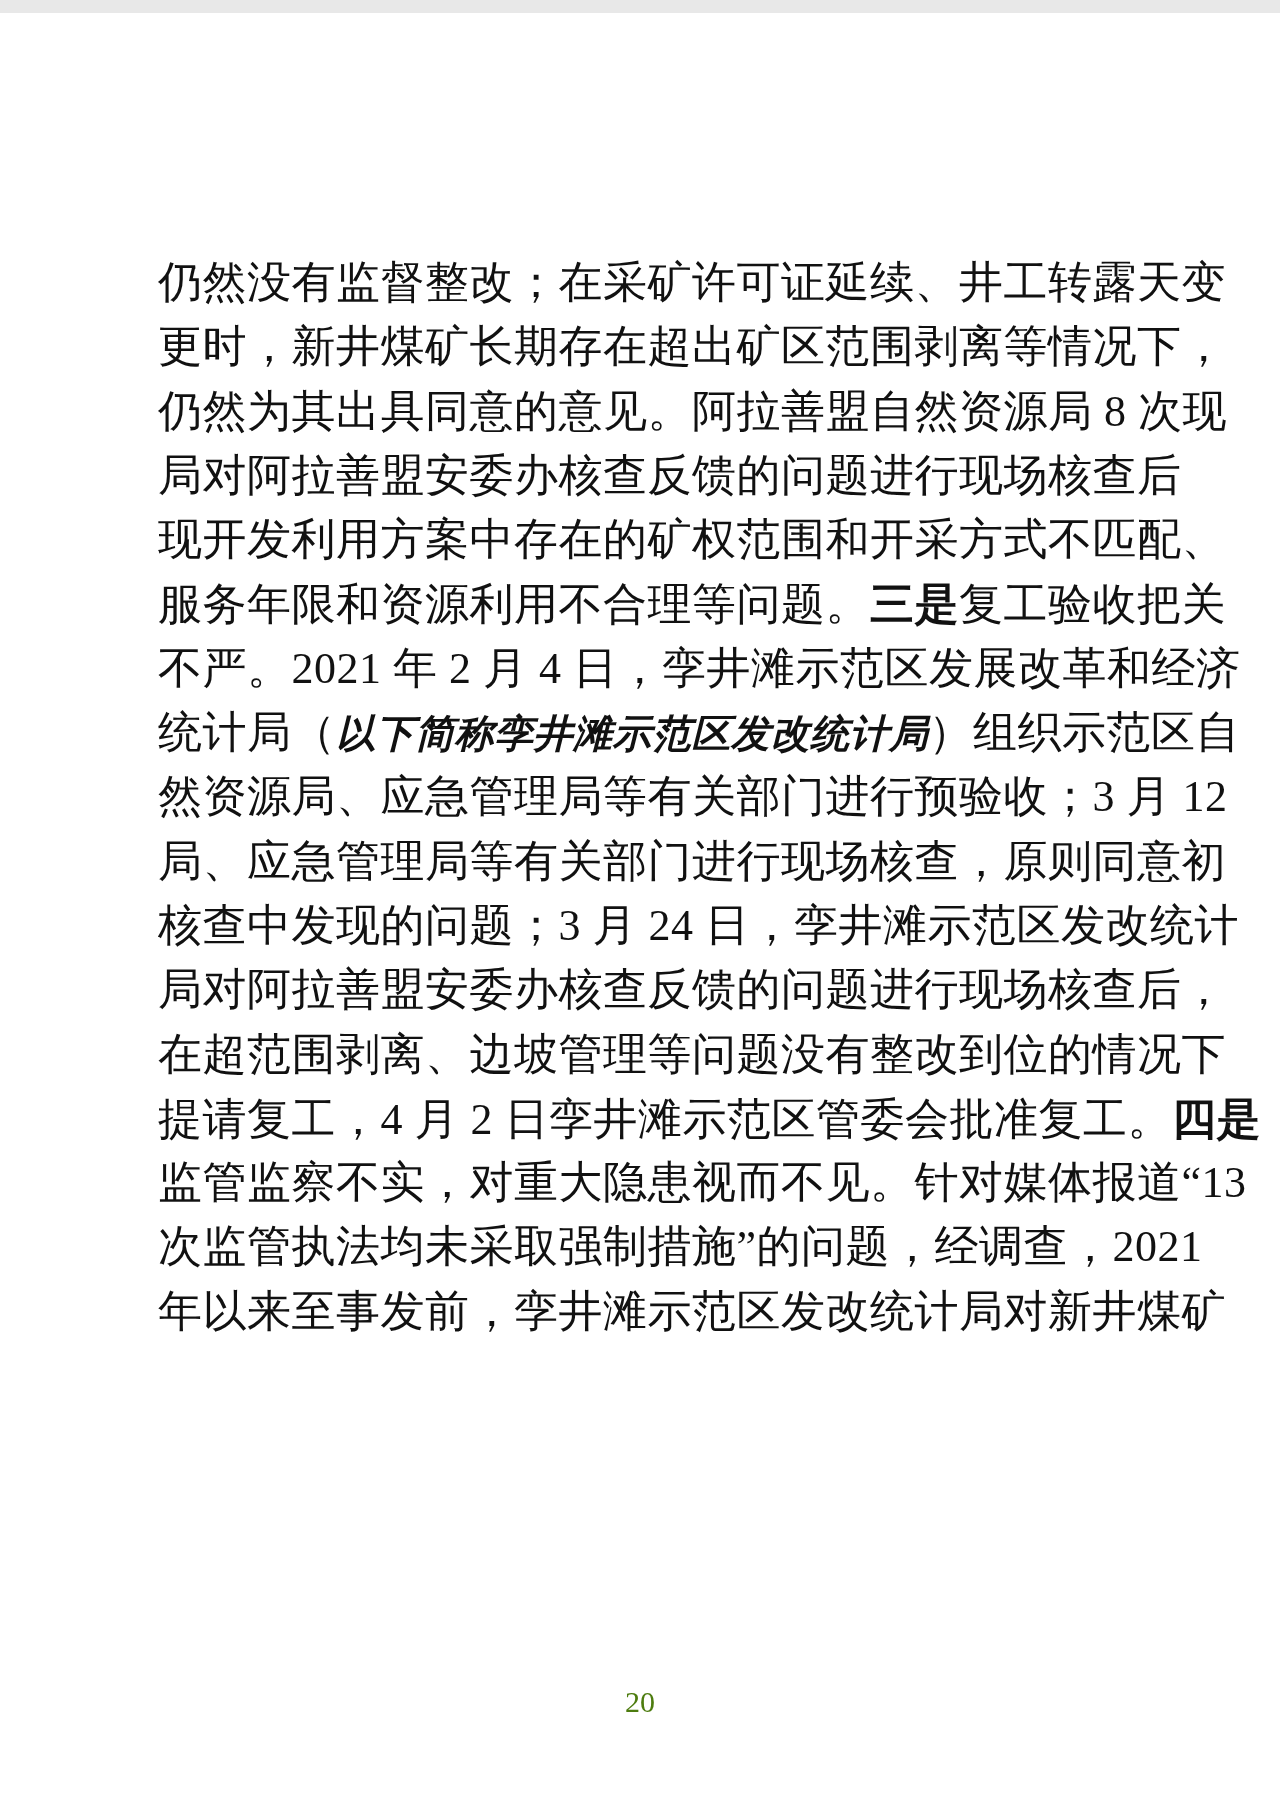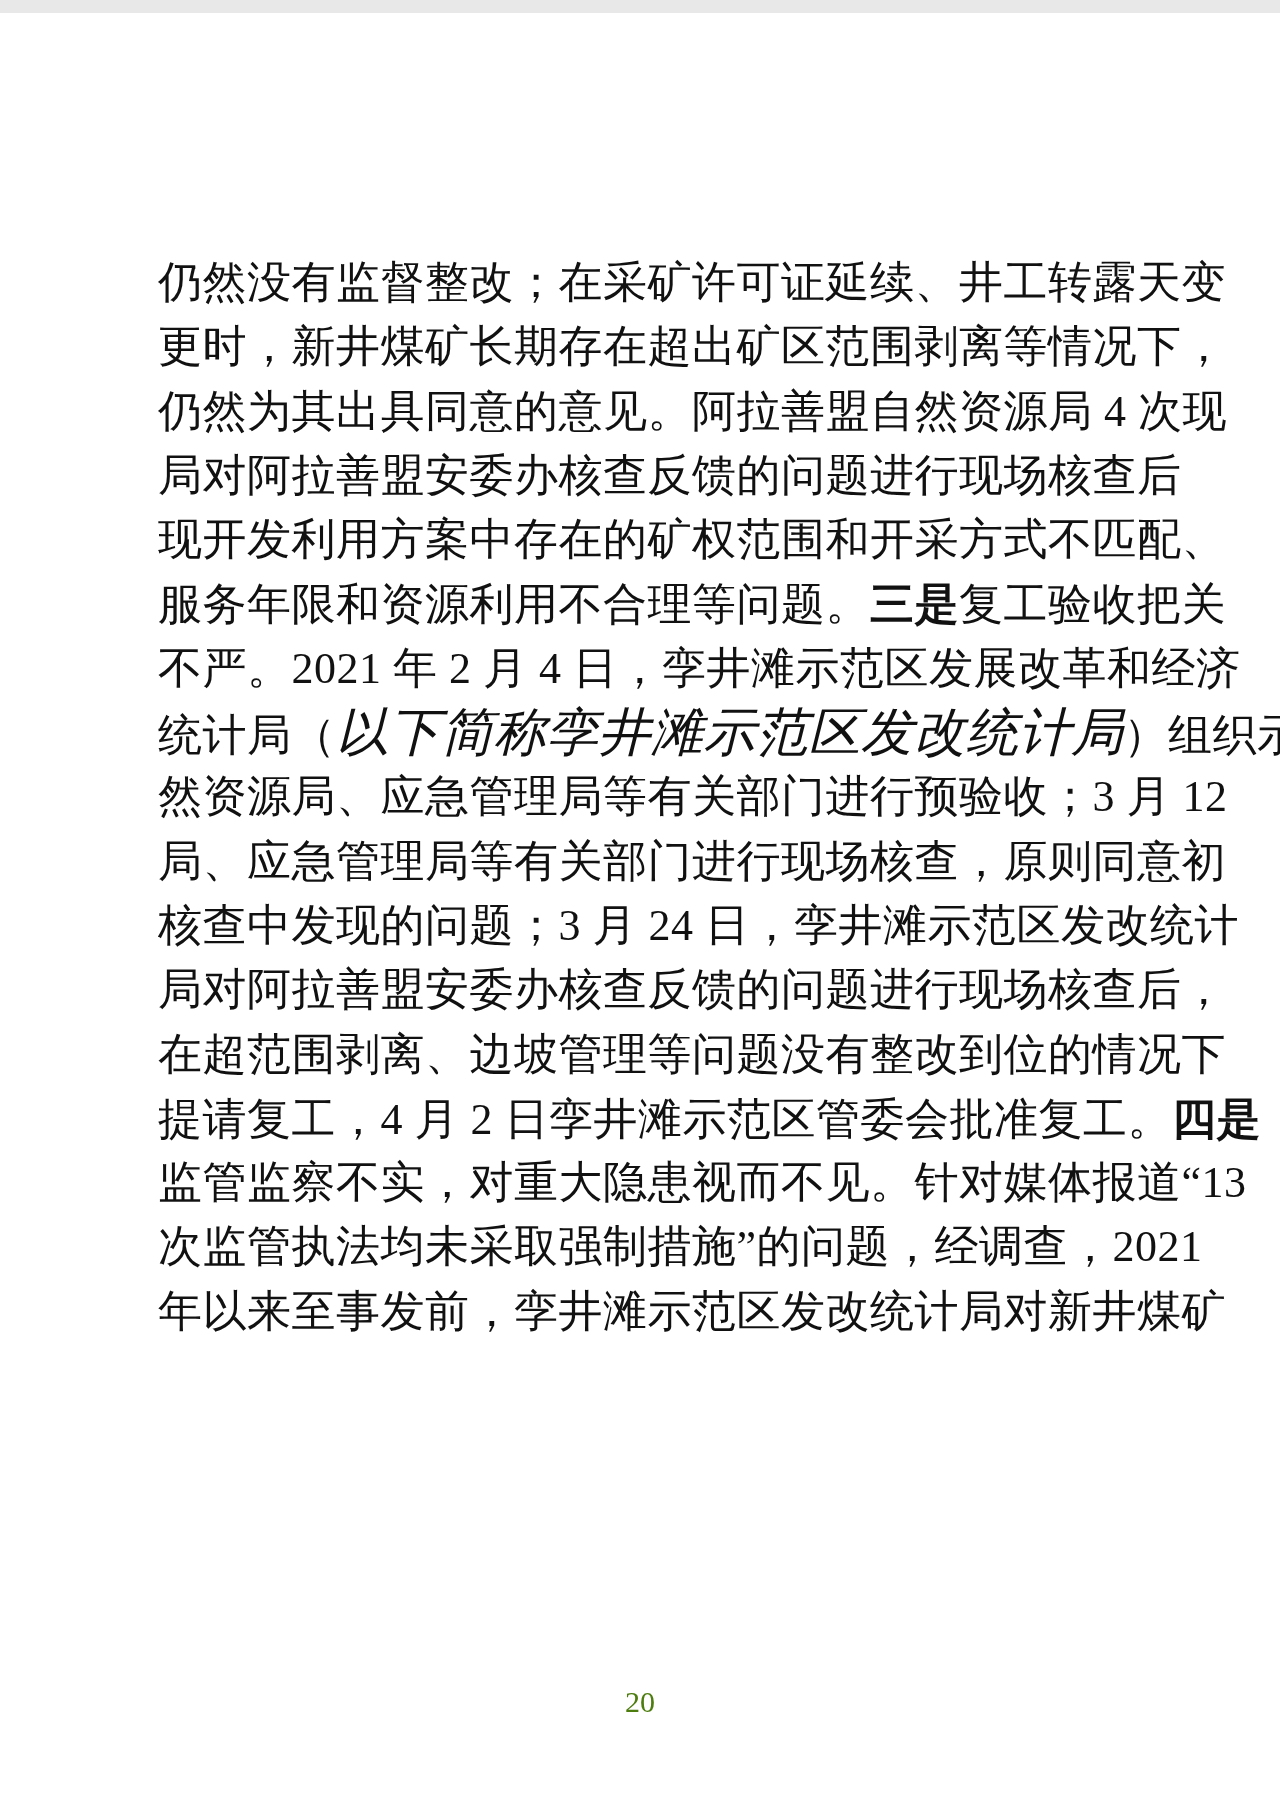--- a/index.html
+++ b/index.html
@@ -38,22 +38,22 @@
     font-weight: 400;
   }
   
   .seg-hei {
     font-family: "Liberation Sans", "DejaVu Sans", sans-serif;
     font-weight: 700;
   }
   
   .seg-kai {
     font-style: italic;
-    font-weight: 400;
-    font-size: 52px;
+    font-weight: 700;
+    font-size: 39px;
   }
   .footer {
     position: absolute;
     left: 0;
     top: 1672px;
     width: 100%;
     text-align: center;
   }
   .page-number {
     font-size: 30px;
@@ -61,21 +61,21 @@
     color: #4d7c0f;
   }
 </style>
 </head>
 <body>
 
 <div class="page">
   <div class="content" id="doc-lines">
       <div class="line"><span class="seg-normal">仍然没有监督整改；在采矿许可证延续、井工转露天变</span></div>
       <div class="line"><span class="seg-normal">更时，新井煤矿长期存在超出矿区范围剥离等情况下，</span></div>
-      <div class="line"><span class="seg-normal">仍然为其出具同意的意见。阿拉善盟自然资源局 4 次现</span></div>
+      <div class="line"><span class="seg-normal">仍然为其出具同意的意见。阿拉善盟自然资源局 8 次现</span></div>
       <div class="line"><span class="seg-normal">局对阿拉善盟安委办核查反馈的问题进行现场核查后</span></div>
       <div class="line"><span class="seg-normal">现开发利用方案中存在的矿权范围和开采方式不匹配、</span></div>
       <div class="line"><span class="seg-normal">服务年限和资源利用不合理等问题。</span><span class="seg-hei">三是</span><span class="seg-normal">复工验收把关</span></div>
       <div class="line"><span class="seg-normal">不严。2021 年 2 月 4 日，孪井滩示范区发展改革和经济</span></div>
       <div class="line"><span class="seg-normal">统计局（</span><span class="seg-kai">以下简称孪井滩示范区发改统计局</span><span class="seg-normal">）组织示范区自</span></div>
       <div class="line"><span class="seg-normal">然资源局、应急管理局等有关部门进行预验收；3 月 12</span></div>
       <div class="line"><span class="seg-normal">局、应急管理局等有关部门进行现场核查，原则同意初</span></div>
       <div class="line"><span class="seg-normal">核查中发现的问题；3 月 24 日，孪井滩示范区发改统计</span></div>
       <div class="line"><span class="seg-normal">局对阿拉善盟安委办核查反馈的问题进行现场核查后，</span></div>
       <div class="line"><span class="seg-normal">在超范围剥离、边坡管理等问题没有整改到位的情况下</span></div>

